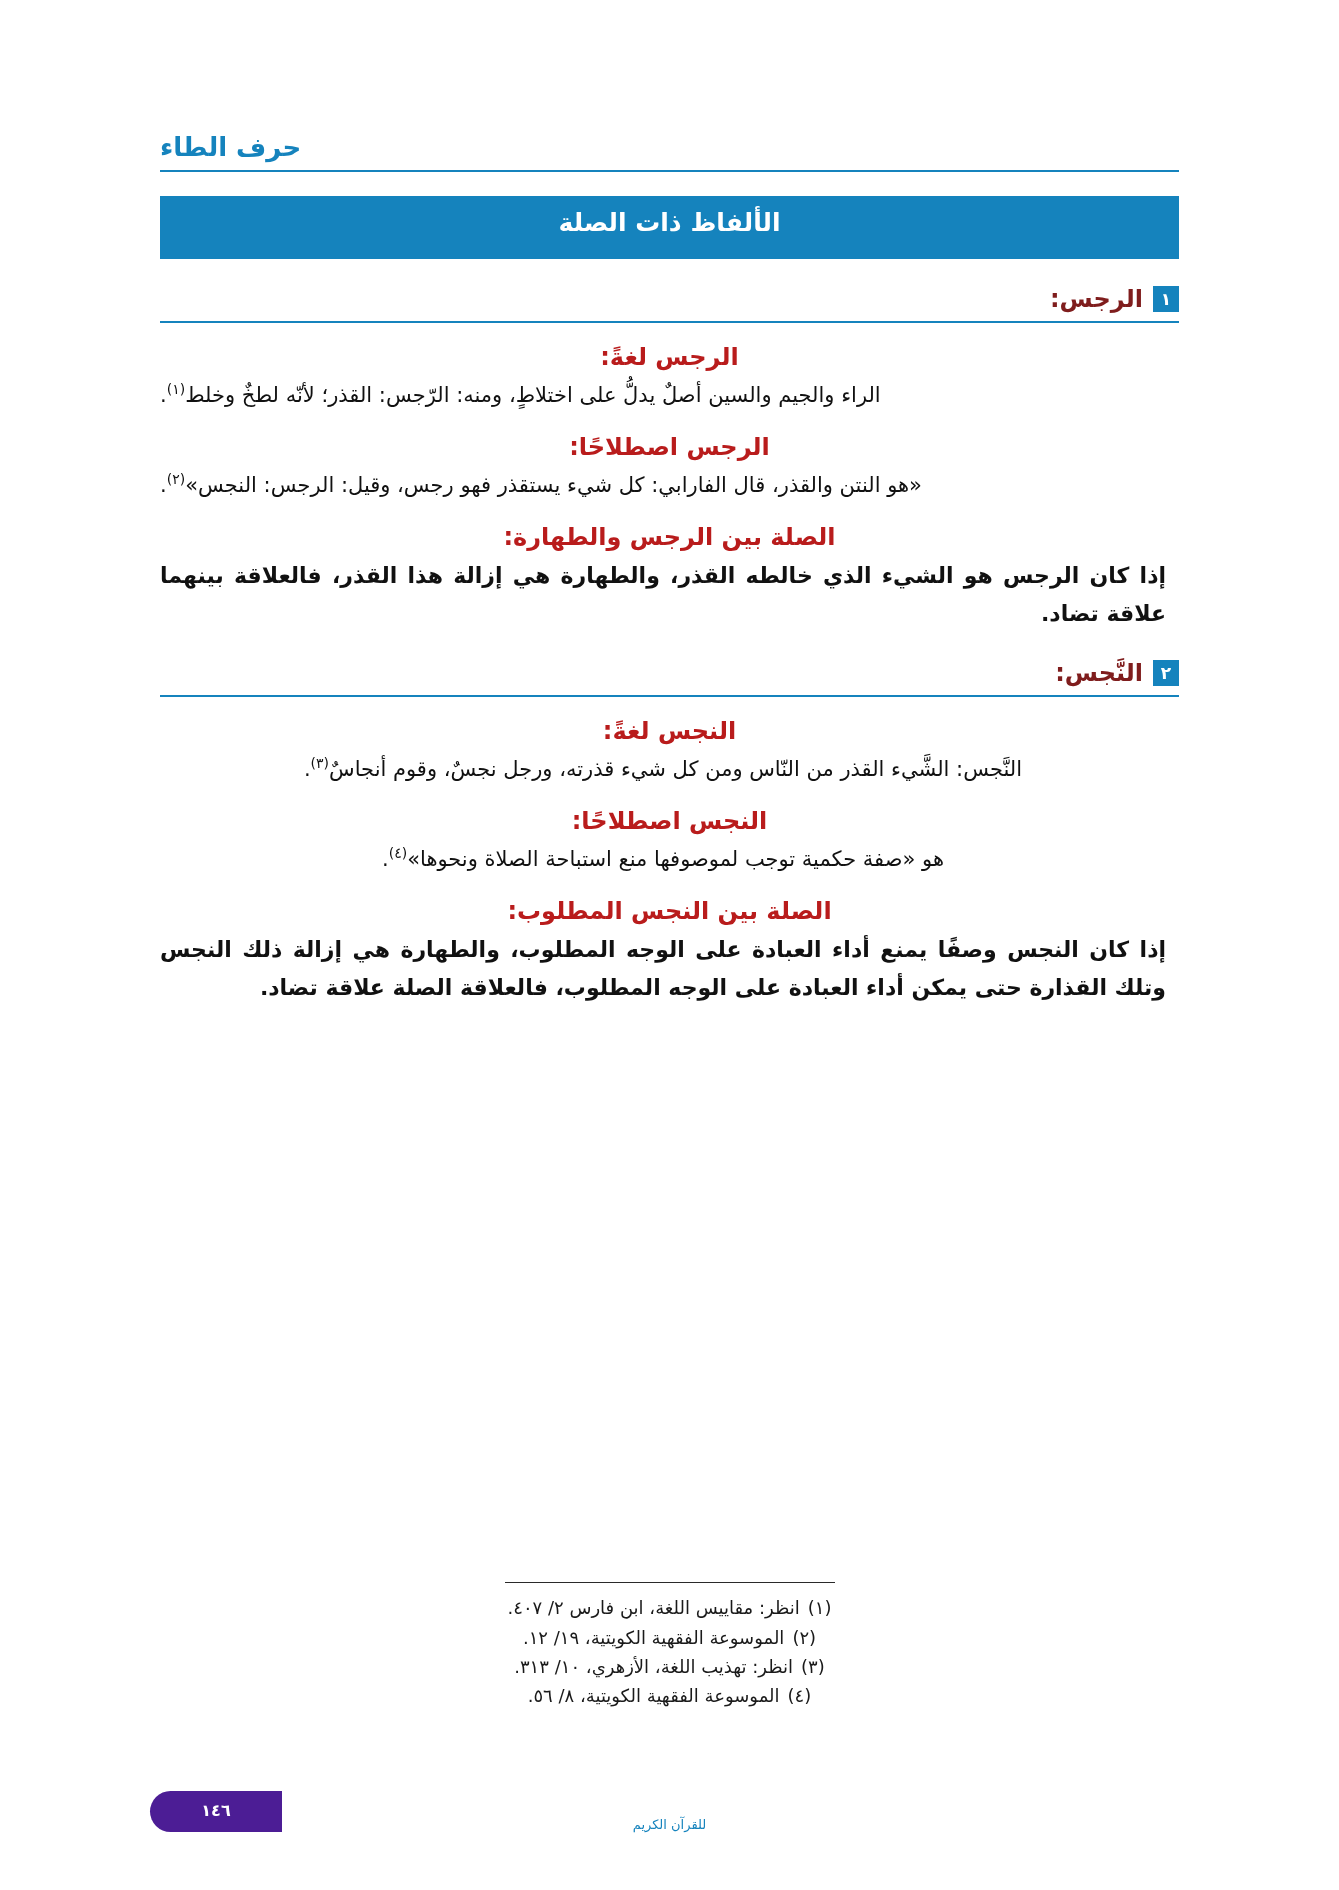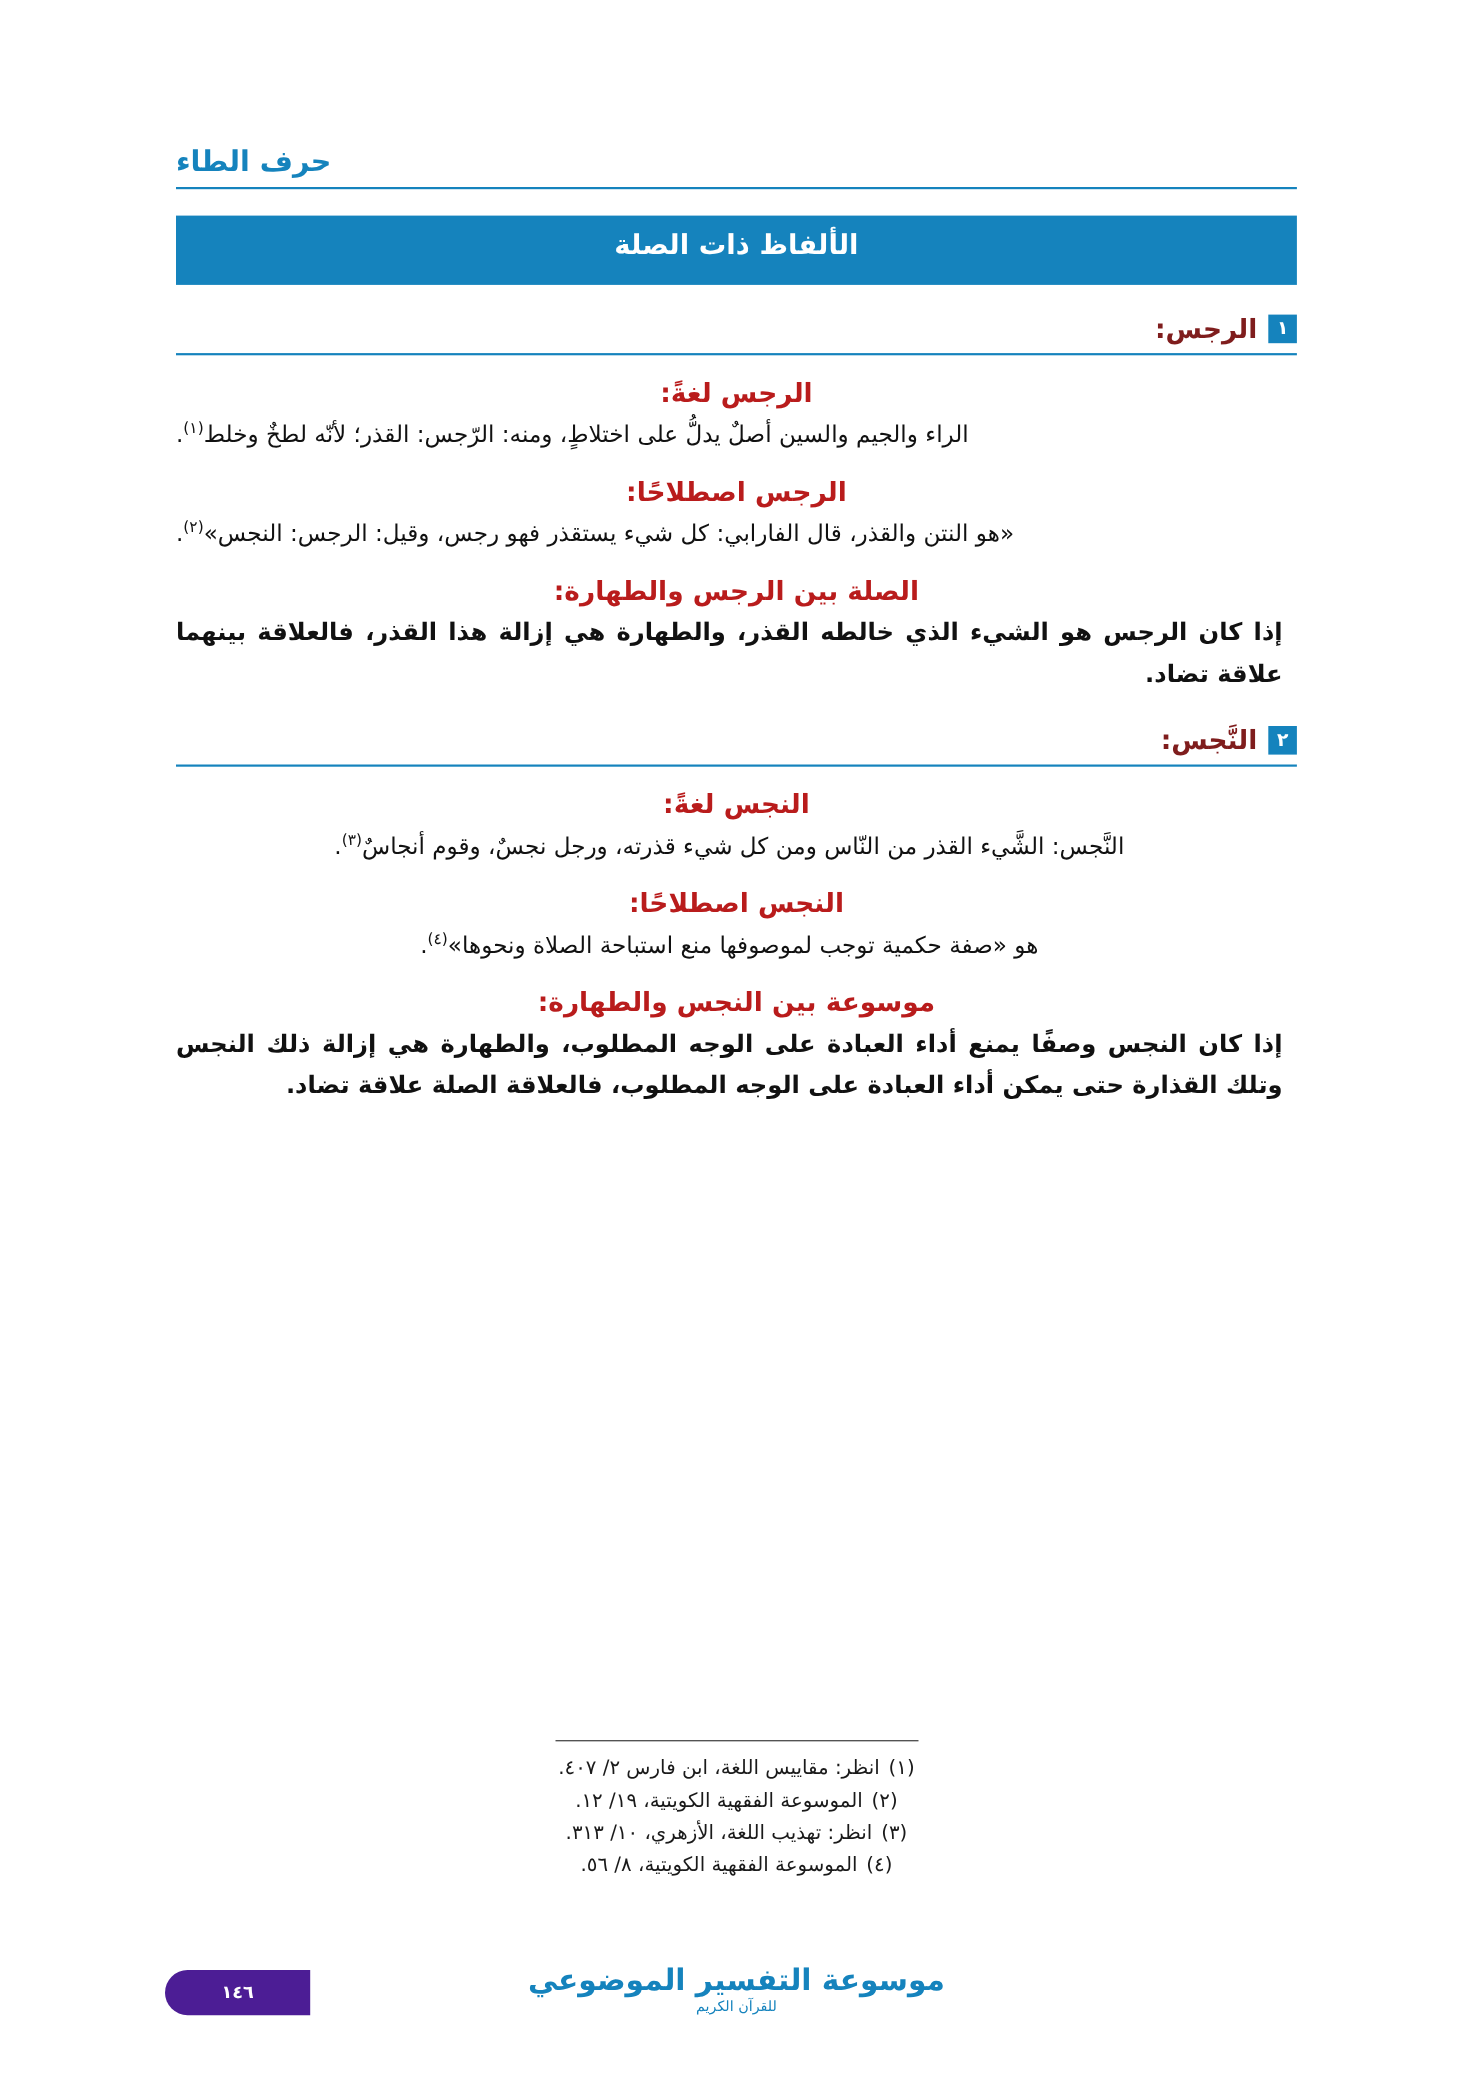--- a/index.html
+++ b/index.html
@@ -235,21 +235,21 @@
       <span class="num-box">٢</span>
       <span class="nh-text">النَّجس:</span>
     </div>
 
     <div class="sub-heading">النجس لغةً:</div>
     <p class="body-text thin center"><span>النَّجس: الشَّيء القذر من النّاس ومن كل شيء قذرته، ورجل نجسٌ، وقوم أنجاسٌ</span><sup class="fn">(٣)</sup><span>.</span></p>
 
     <div class="sub-heading">النجس اصطلاحًا:</div>
     <p class="body-text thin center"><span>هو «صفة حكمية توجب لموصوفها منع استباحة الصلاة ونحوها»</span><sup class="fn">(٤)</sup><span>.</span></p>
 
-    <div class="sub-heading">موسوعة بين النجس والطهارة:</div>
+    <div class="sub-heading">الصلة بين النجس المطلوب:</div>
     <p class="body-text"><span>إذا كان النجس وصفًا يمنع أداء العبادة على الوجه المطلوب، والطهارة هي إزالة ذلك النجس وتلك القذارة حتى يمكن أداء العبادة على الوجه المطلوب، فالعلاقة الصلة علاقة تضاد.</span></p>
 
   </div>
 
   <div class="footnotes">
     <div class="footnote-rule"></div>
     <div class="footnote-list">
       <div class="footnote-item">
         <span class="footnote-marker">(١)</span><span>انظر: مقاييس اللغة، ابن فارس ٢/ ٤٠٧.</span>
       </div>
@@ -260,19 +260,18 @@
         <span class="footnote-marker">(٣)</span><span>انظر: تهذيب اللغة، الأزهري، ١٠/ ٣١٣.</span>
       </div>
       <div class="footnote-item">
         <span class="footnote-marker">(٤)</span><span>الموسوعة الفقهية الكويتية، ٨/ ٥٦.</span>
       </div>
     </div>
   </div>
 
   <div class="footer">
     <div class="logo">
-      <span class="logo-main">موسوعة التفسير الموضوعي</span>
       <span class="logo-sub">للقرآن الكريم</span>
     </div>
     <div class="page-number-pill">١٤٦</div>
   </div>
 
 </div>
 
 </body></html>

